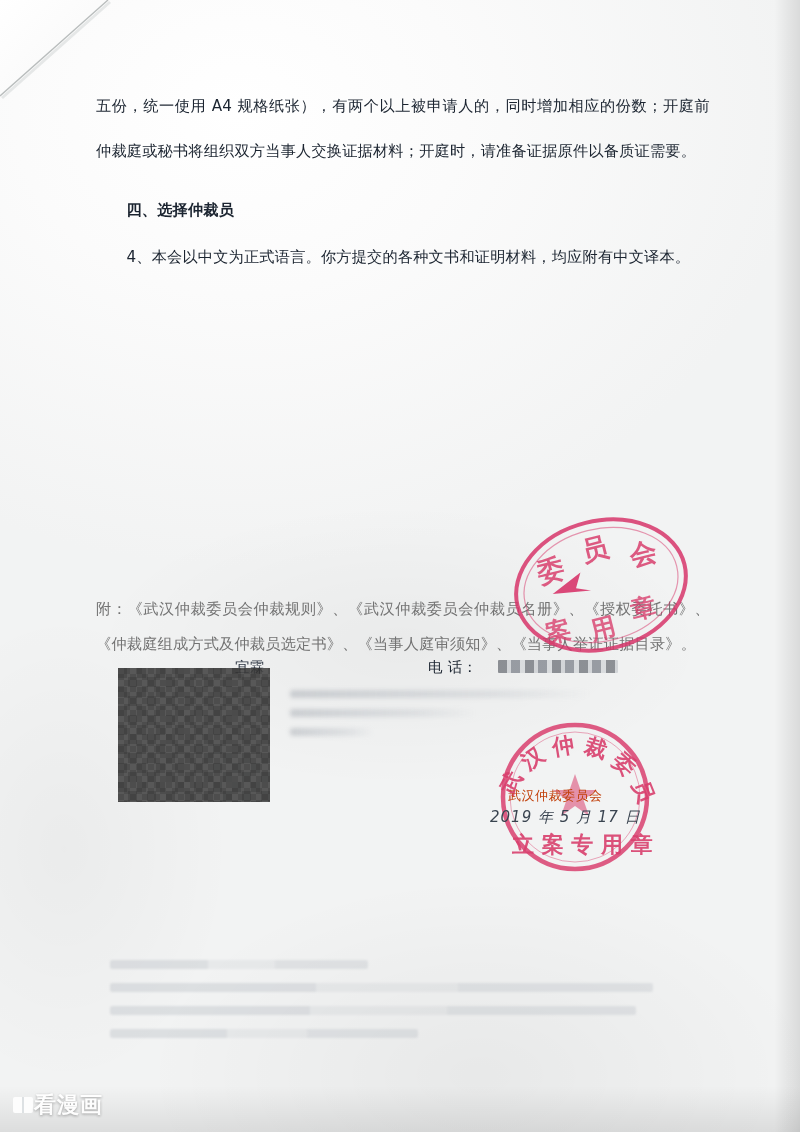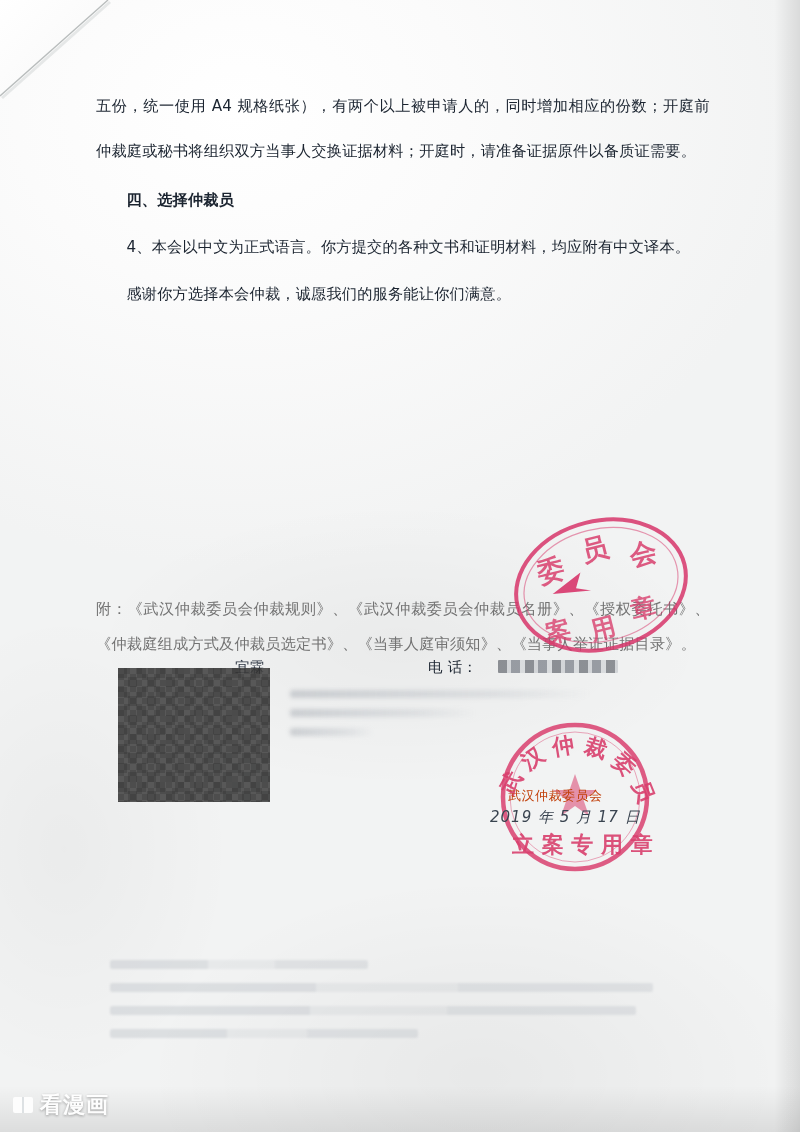--- a/index.html
+++ b/index.html
@@ -84,21 +84,21 @@
     text-justify: inter-ideograph;
   }
   .para {
     margin: 0 0 2px 0;
     letter-spacing: 0.2px;
   }
   .indent { text-indent: 2em; }
   .heading {
     font-weight: bold;
     text-indent: 2em;
-    margin-top: 4px;
+    margin-top: 14px;
   }
 
   
   #attachment {
     position: absolute;
     left: 96px;
     top: 592px;
     width: 614px;
     color: #737373;
     font-size: 15.2px;
@@ -239,21 +239,20 @@
     letter-spacing: .5px;
   }
 
   
   #watermark {
     position: absolute;
     left: 12px;
     bottom: 12px;
     display: flex;
     align-items: center;
-    gap: 6px;
     color: #ffffff;
     font-size: 22px;
     font-weight: bold;
     letter-spacing: 1px;
     text-shadow: 0 1px 3px rgba(0,0,0,.35);
     opacity: .95;
   }
 </style>
 </head>
 <body>
@@ -264,21 +263,20 @@
   <line x1="108" y1="0" x2="0" y2="96" stroke="#b9bdbd" stroke-width="1.4"></line>
   <line x1="110" y1="2" x2="2" y2="98" stroke="#d8dbdb" stroke-width="3" opacity=".6"></line>
 </svg>
 <div id="edge-right"></div>
 <div id="edge-bottom"></div>
 
 <div id="doc-body">
   <p class="para">五份，统一使用 A4 规格纸张），有两个以上被申请人的，同时增加相应的份数；开庭前仲裁庭或秘书将组织双方当事人交换证据材料；开庭时，请准备证据原件以备质证需要。</p>
   <p class="para heading">四、选择仲裁员</p>
   <p class="para indent">4、本会以中文为正式语言。你方提交的各种文书和证明材料，均应附有中文译本。</p>
-  <p class="para indent">感谢你方选择本会仲裁，诚愿我们的服务能让你们满意。</p>
 </div>
 
 <div id="attachment">附：《武汉仲裁委员会仲裁规则》、《武汉仲裁委员会仲裁员名册》、《授权委托书》、《仲裁庭组成方式及仲裁员选定书》、《当事人庭审须知》、《当事人举证证据目录》。</div>
 
 <div id="contact-line">
   <span id="contact-name">宜霖</span>
   <span id="contact-phone-label">电 话：</span>
   <span id="contact-phone-value"></span>
 </div>
 

